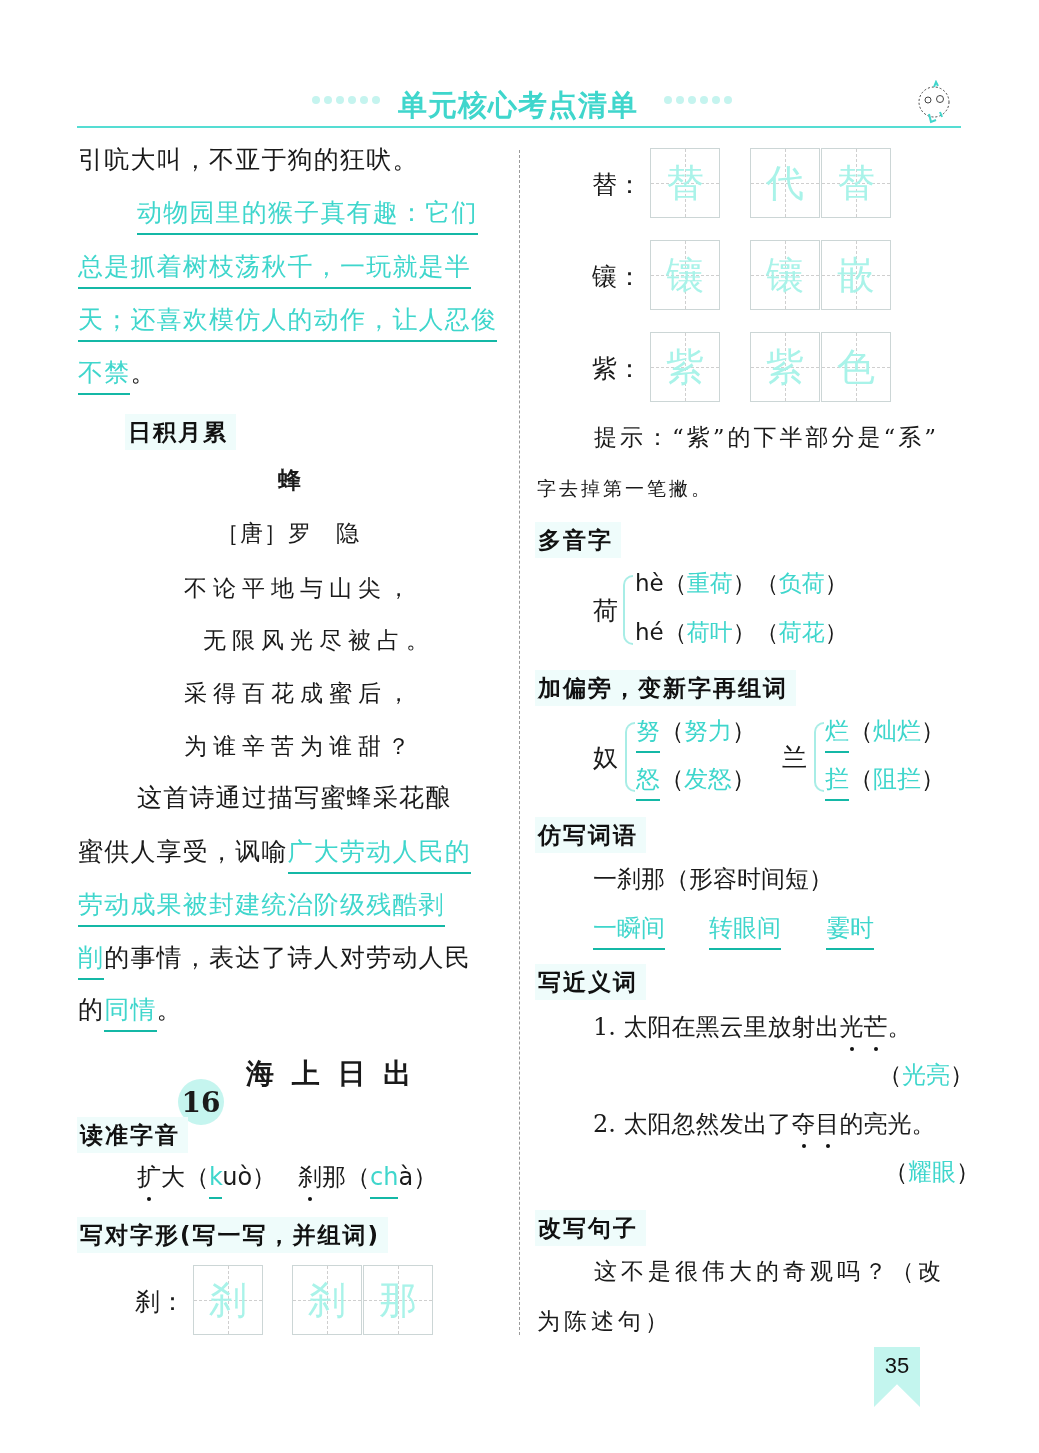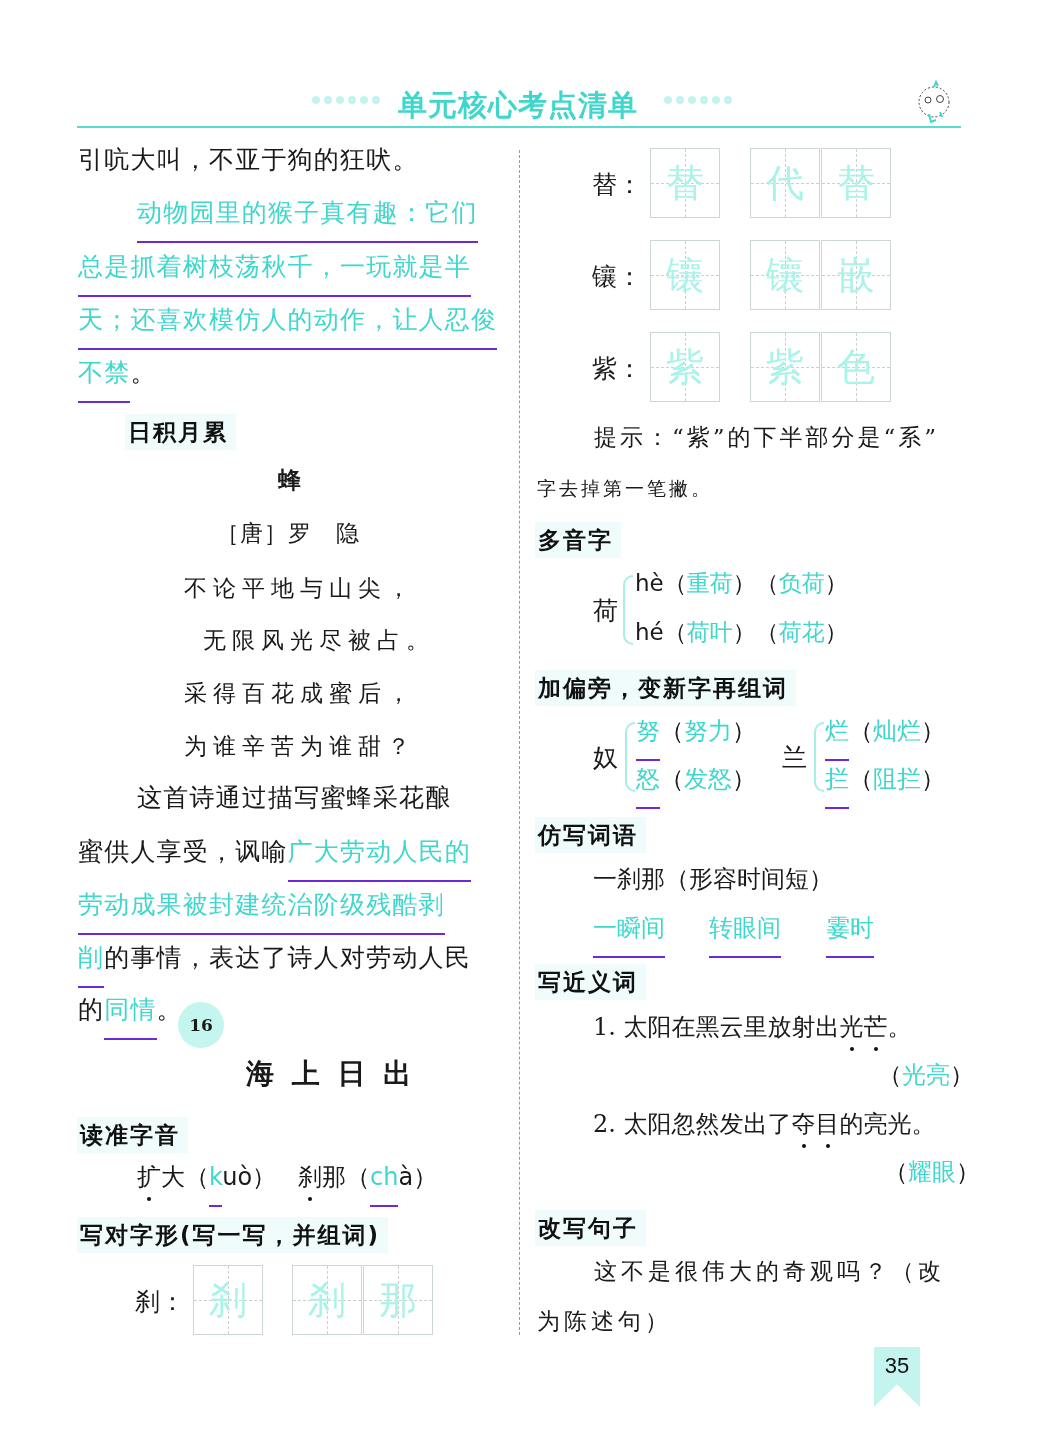--- a/index.html
+++ b/index.html
@@ -10,41 +10,41 @@
   
   .hdr-title { position:absolute; left:398px; top:86px; font-size:29px; font-weight:bold;
                color:#3fd6cc; letter-spacing:1px; font-family:"DejaVu Sans",sans-serif; }
   .dots { position:absolute; top:96px; display:flex; gap:4px; }
   .dots span { width:8px; height:8px; border-radius:50%; background:#c5f4ef; display:inline-block; }
   .hdr-line { position:absolute; left:77px; top:126px; width:884px; height:2px; background:#55ddd3; }
   .mascot { position:absolute; left:912px; top:80px; width:44px; height:46px; }
   .col-divider { position:absolute; left:519px; top:150px; width:0; height:1185px;
                  border-left:1.5px dashed #9a9a9a; }
   .line { position:absolute; font-size:25px; line-height:30px; white-space:nowrap; letter-spacing:1.2px; }
-  .ul { border-bottom:2px solid #6d28d9; padding-bottom:14px; }
+  .ul { border-bottom:2px solid #14b8a6; padding-bottom:6px; }
   .sec { position:absolute; background:#effcfb; font-family:"DejaVu Sans",sans-serif;
          font-weight:bold; font-size:23px; line-height:36px; padding:0 8px 0 3px; color:#111; letter-spacing:2px; }
   .poem { position:absolute; font-size:23px; letter-spacing:6px; white-space:nowrap; }
   .grid-box { position:absolute; width:70px; height:70px; border:1.5px solid #ccd6d6; box-sizing:border-box; }
   .grid-box::before { content:""; position:absolute; left:50%; top:0; bottom:0; border-left:1px dashed #cfcfcf; }
   .grid-box::after { content:""; position:absolute; top:50%; left:0; right:0; border-top:1px dashed #cfcfcf; }
   .grid-box span { position:absolute; left:0; right:0; top:0; bottom:0; display:flex; align-items:center;
                    justify-content:center; font-size:38px; color:#a9f3e9; z-index:2; }
   .lab { position:absolute; font-size:25px; }
   .brace { position:absolute; border:2px solid #a8ede6; border-right:none; border-radius:14px 0 0 14px; width:8px; }
   .dot-under { position:relative; }
   .dot-under::after { content:""; position:absolute; left:50%; bottom:-10px; width:4px; height:4px;
                       margin-left:-2px; background:#111; border-radius:50%; }
   .pageno { position:absolute; left:874px; top:1347px; width:46px; height:60px; background:#c3f5ee;
             clip-path:polygon(0 0,100% 0,100% 100%,50% 62%,0 100%); }
   .pageno span { position:absolute; left:0; right:0; top:6px; text-align:center;
                  font-family:"Liberation Sans",sans-serif; font-size:22px; color:#111; }
-  .chapter-num { position:absolute; left:178px; top:1002px; width:46px; height:46px; border-radius:50%;
+  .chapter-num { position:absolute; left:178px; top:1079px; width:46px; height:46px; border-radius:50%;
                  background:#c5f5ef; display:flex; align-items:center; justify-content:center;
-                 font-weight:bold; font-size:17px; }
+                 font-weight:bold; font-size:28px; }
   .sans { font-family:"DejaVu Sans",sans-serif; }
 </style>
 </head>
 <body>
 
 <div class="dots" style="left:312px;">
     <span></span>
     <span></span>
     <span></span>
     <span></span>

